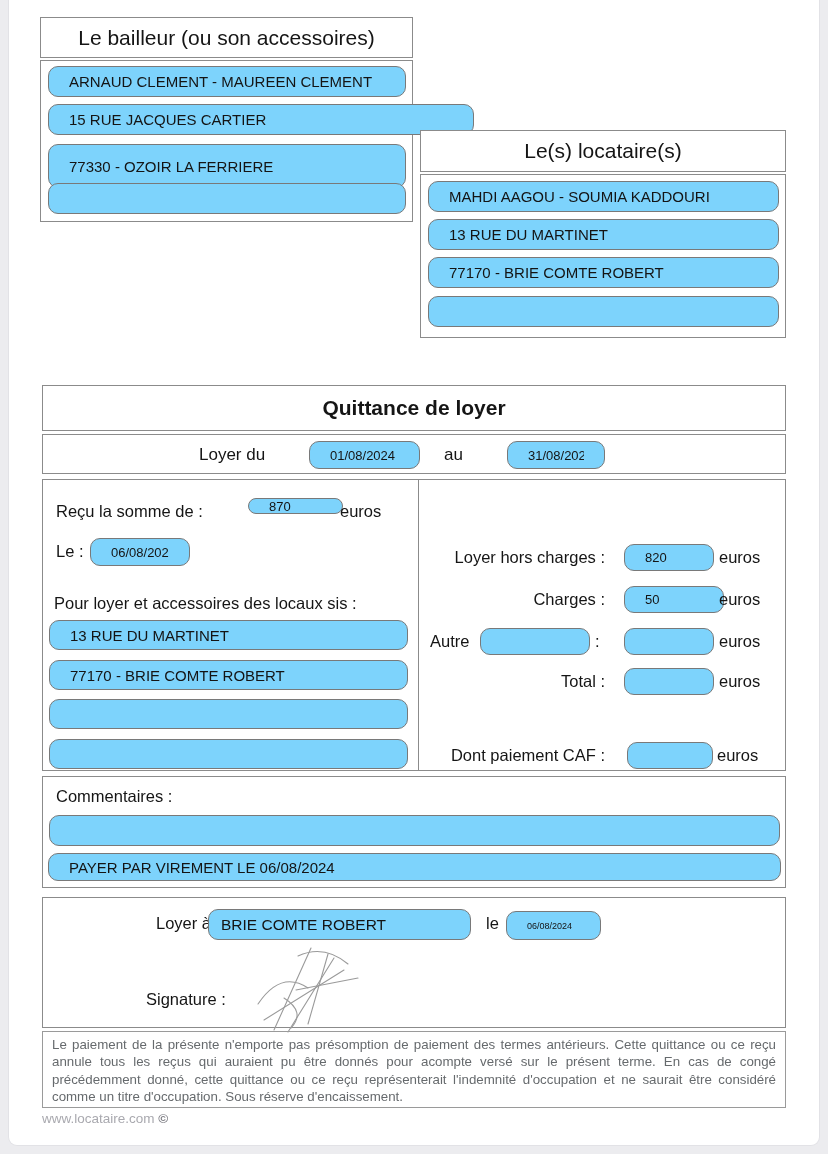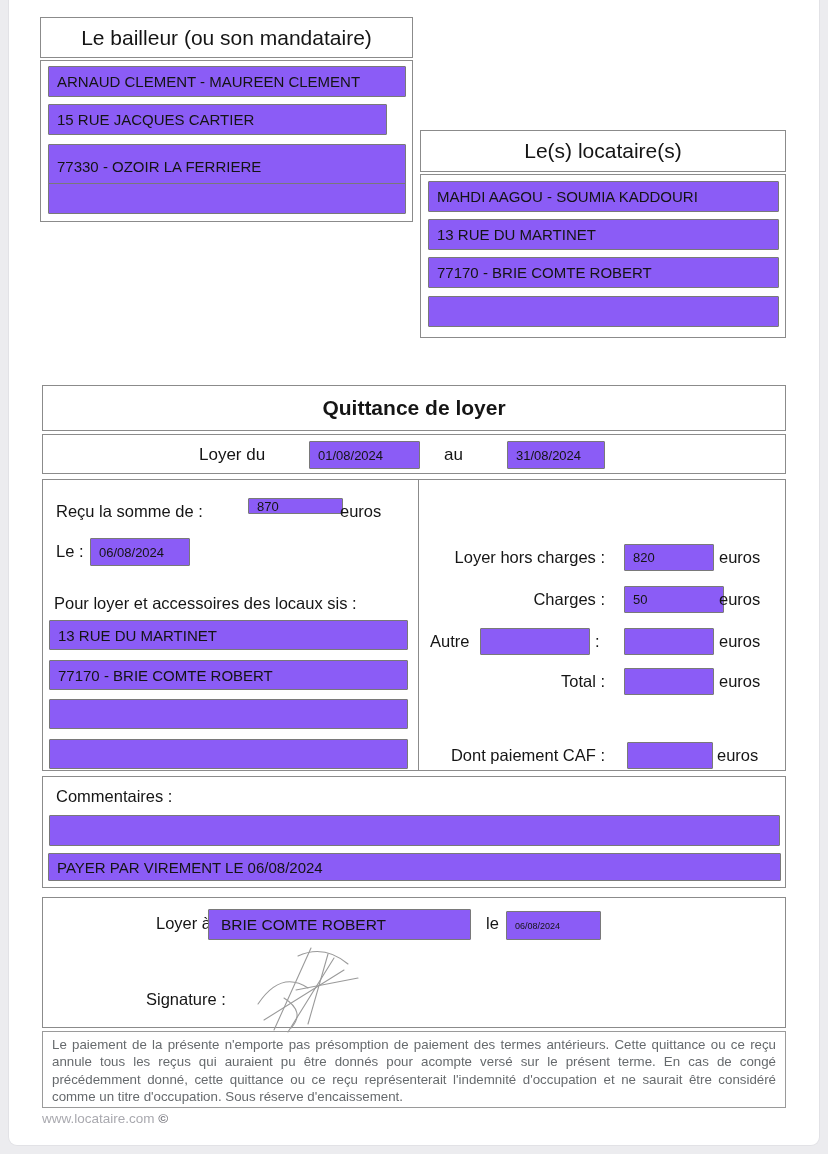--- a/index.html
+++ b/index.html
@@ -13,23 +13,23 @@
   .page {
     position:absolute; left:8px; top:0; width:812px; height:1146px;
     background:#fff; border:1px solid #e2e2e6; border-top:none;
     border-radius:0 0 9px 9px;
   }
   .sec {
     position:absolute; border:1px solid #8b8b8b; background:#fff;
   }
   .lbl { position:absolute; font-size:16.5px; color:#151515; white-space:nowrap; }
   .fld {
-    position:absolute; border:1px solid #797979; border-radius:1px;
-    background:#8b5cf6; font-family:inherit; font-size:13px; color:#141414;
-    padding:0 8px; outline:none;
+    position:absolute; border:1px solid #797979; border-radius:10px;
+    background:#7dd3fc; font-family:inherit; font-size:13px; color:#141414;
+    padding:0 20px; outline:none;
   }
   .fld.big { font-size:15px; }
   .title { display:flex; align-items:center; justify-content:center;
            font-size:21px; color:#151515; }
   .title.bold { font-weight:bold; }
   .rlbl { text-align:right; }
   .right-cell { position:absolute; left:375px; top:0; width:368px; height:100%;
                 border-left:1px solid #8b8b8b; }
   .legal {
     position:absolute; left:42px; top:1031px; width:744px; height:77px;
@@ -41,25 +41,25 @@
   .footer b { color:#7f7f86; }
   .sig-svg { position:absolute; left:193px; top:44px; }
 </style>
 </head>
 <body>
 
 <div id="stage">
   <div class="page"></div>
 
   <div class="sec title" style="left:40px; top:17px; width:373px; height:41px;">
-    <span>Le bailleur (ou son mandataire)</span>
+    <span>Le bailleur (ou son accessoires)</span>
   </div>
   <div class="sec" style="left:40px; top:60px; width:373px; height:162px;">
     <input class="fld big" style="left: 7px; top: 5px; width: 358px; height: 31px;" value="ARNAUD CLEMENT - MAUREEN CLEMENT">
-    <input class="fld big" style="left: 7px; top: 43px; width: 339px; height: 31px;" value="15 RUE JACQUES CARTIER">
+    <input class="fld big" style="left: 7px; top: 43px; width: 426px; height: 31px;" value="15 RUE JACQUES CARTIER">
     <input class="fld big" style="left: 7px; top: 83px; width: 358px; height: 44px;" value="77330 - OZOIR LA FERRIERE">
     <input class="fld big" style="left: 7px; top: 122px; width: 358px; height: 31px;" value="">
   </div>
 
   <div class="sec title" style="left:420px; top:130px; width:366px; height:42px;">
     <span>Le(s) locataire(s)</span>
   </div>
   <div class="sec" style="left:420px; top:174px; width:366px; height:164px;">
     <input class="fld big" style="left: 7px; top: 6px; width: 351px; height: 31px;" value="MAHDI AAGOU - SOUMIA KADDOURI">
     <input class="fld big" style="left: 7px; top: 44px; width: 351px; height: 31px;" value="13 RUE DU MARTINET">

